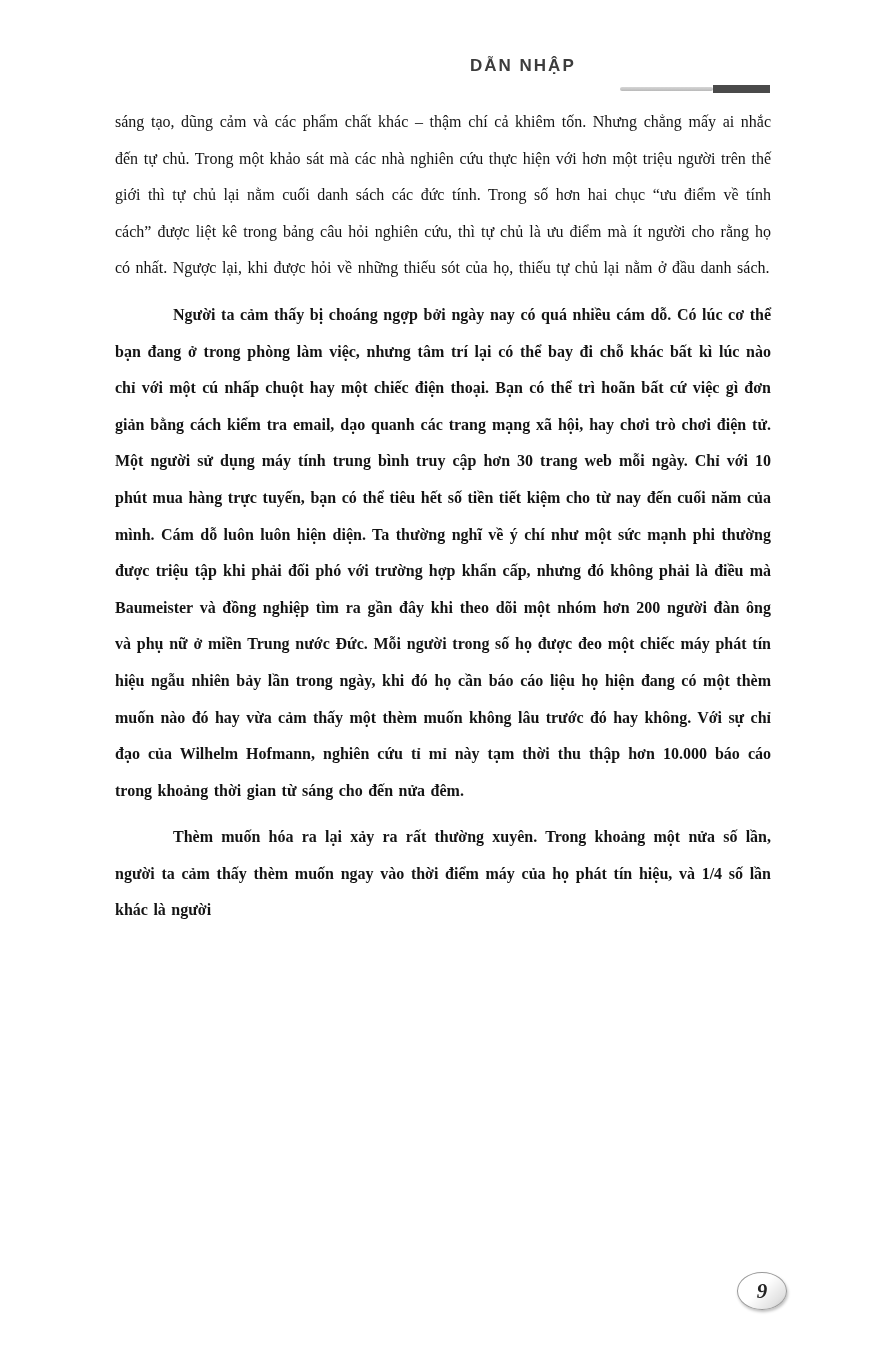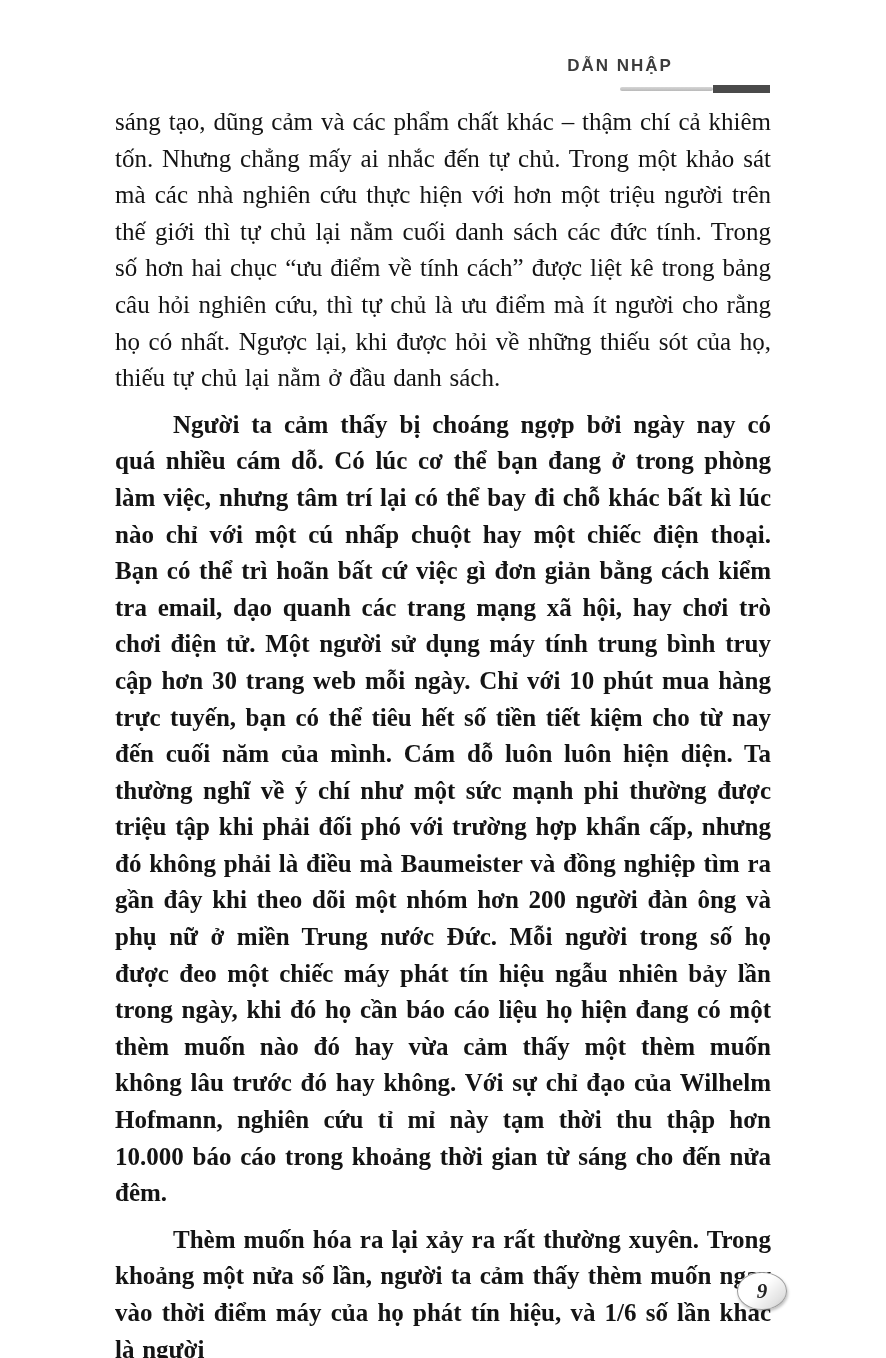--- a/index.html
+++ b/index.html
@@ -18,21 +18,21 @@
     color: #111111;
     overflow: hidden;
   }
 
   
   .running-head {
     position: absolute;
     top: 56px;
     right: 116px;
     width: 300px;
-    text-align: center;
+    text-align: left;
   }
 
   .running-head .head-title {
     font-family: "Liberation Sans", "DejaVu Sans", sans-serif;
     font-size: 17px;
     font-weight: bold;
     letter-spacing: 2px;
     color: #3c3c3c;
   }
 
@@ -59,21 +59,21 @@
 
   
   .body-text {
     position: absolute;
     top: 104px;
     left: 115px;
     width: 656px;
   }
 
   .body-text p {
-    font-size: 25px;
+    font-size: 16px;
     line-height: 36.6px;
     text-align: justify;
     text-justify: inter-word;
     color: #141414;
     margin: 0 0 10px 0;
     word-spacing: 1.5px;
   }
 
   .body-text p.indent {
     text-indent: 58px;
@@ -113,20 +113,20 @@
     <div class="head-title">DẪN NHẬP</div>
     <div class="head-rule">
       <div class="rule-light"></div>
       <div class="rule-dark"></div>
     </div>
   </div>
 
   <div class="body-text">
     <p>sáng tạo, dũng cảm và các phẩm chất khác – thậm chí cả khiêm tốn. Nhưng chẳng mấy ai nhắc đến tự chủ. Trong một khảo sát mà các nhà nghiên cứu thực hiện với hơn một triệu người trên thế giới thì tự chủ lại nằm cuối danh sách các đức tính. Trong số hơn hai chục “ưu điểm về tính cách” được liệt kê trong bảng câu hỏi nghiên cứu, thì tự chủ là ưu điểm mà ít người cho rằng họ có nhất. Ngược lại, khi được hỏi về những thiếu sót của họ, thiếu tự chủ lại nằm ở đầu danh sách.</p>
     <p class="indent">Người ta cảm thấy bị choáng ngợp bởi ngày nay có quá nhiều cám dỗ. Có lúc cơ thể bạn đang ở trong phòng làm việc, nhưng tâm trí lại có thể bay đi chỗ khác bất kì lúc nào chỉ với một cú nhấp chuột hay một chiếc điện thoại. Bạn có thể trì hoãn bất cứ việc gì đơn giản bằng cách kiểm tra email, dạo quanh các trang mạng xã hội, hay chơi trò chơi điện tử. Một người sử dụng máy tính trung bình truy cập hơn 30 trang web mỗi ngày. Chỉ với 10 phút mua hàng trực tuyến, bạn có thể tiêu hết số tiền tiết kiệm cho từ nay đến cuối năm của mình. Cám dỗ luôn luôn hiện diện. Ta thường nghĩ về ý chí như một sức mạnh phi thường được triệu tập khi phải đối phó với trường hợp khẩn cấp, nhưng đó không phải là điều mà Baumeister và đồng nghiệp tìm ra gần đây khi theo dõi một nhóm hơn 200 người đàn ông và phụ nữ ở miền Trung nước Đức. Mỗi người trong số họ được đeo một chiếc máy phát tín hiệu ngẫu nhiên bảy lần trong ngày, khi đó họ cần báo cáo liệu họ hiện đang có một thèm muốn nào đó hay vừa cảm thấy một thèm muốn không lâu trước đó hay không. Với sự chỉ đạo của Wilhelm Hofmann, nghiên cứu tỉ mỉ này tạm thời thu thập hơn 10.000 báo cáo trong khoảng thời gian từ sáng cho đến nửa đêm.</p>
-    <p class="indent">Thèm muốn hóa ra lại xảy ra rất thường xuyên. Trong khoảng một nửa số lần, người ta cảm thấy thèm muốn ngay vào thời điểm máy của họ phát tín hiệu, và 1/6 số lần khác là người</p>
+    <p class="indent">Thèm muốn hóa ra lại xảy ra rất thường xuyên. Trong khoảng một nửa số lần, người ta cảm thấy thèm muốn ngay vào thời điểm máy của họ phát tín hiệu, và 1/4 số lần khác là người</p>
   </div>
 
   <div class="folio">
     <span class="folio-number">9</span>
   </div>
 
 </div>
 
 </body></html>

